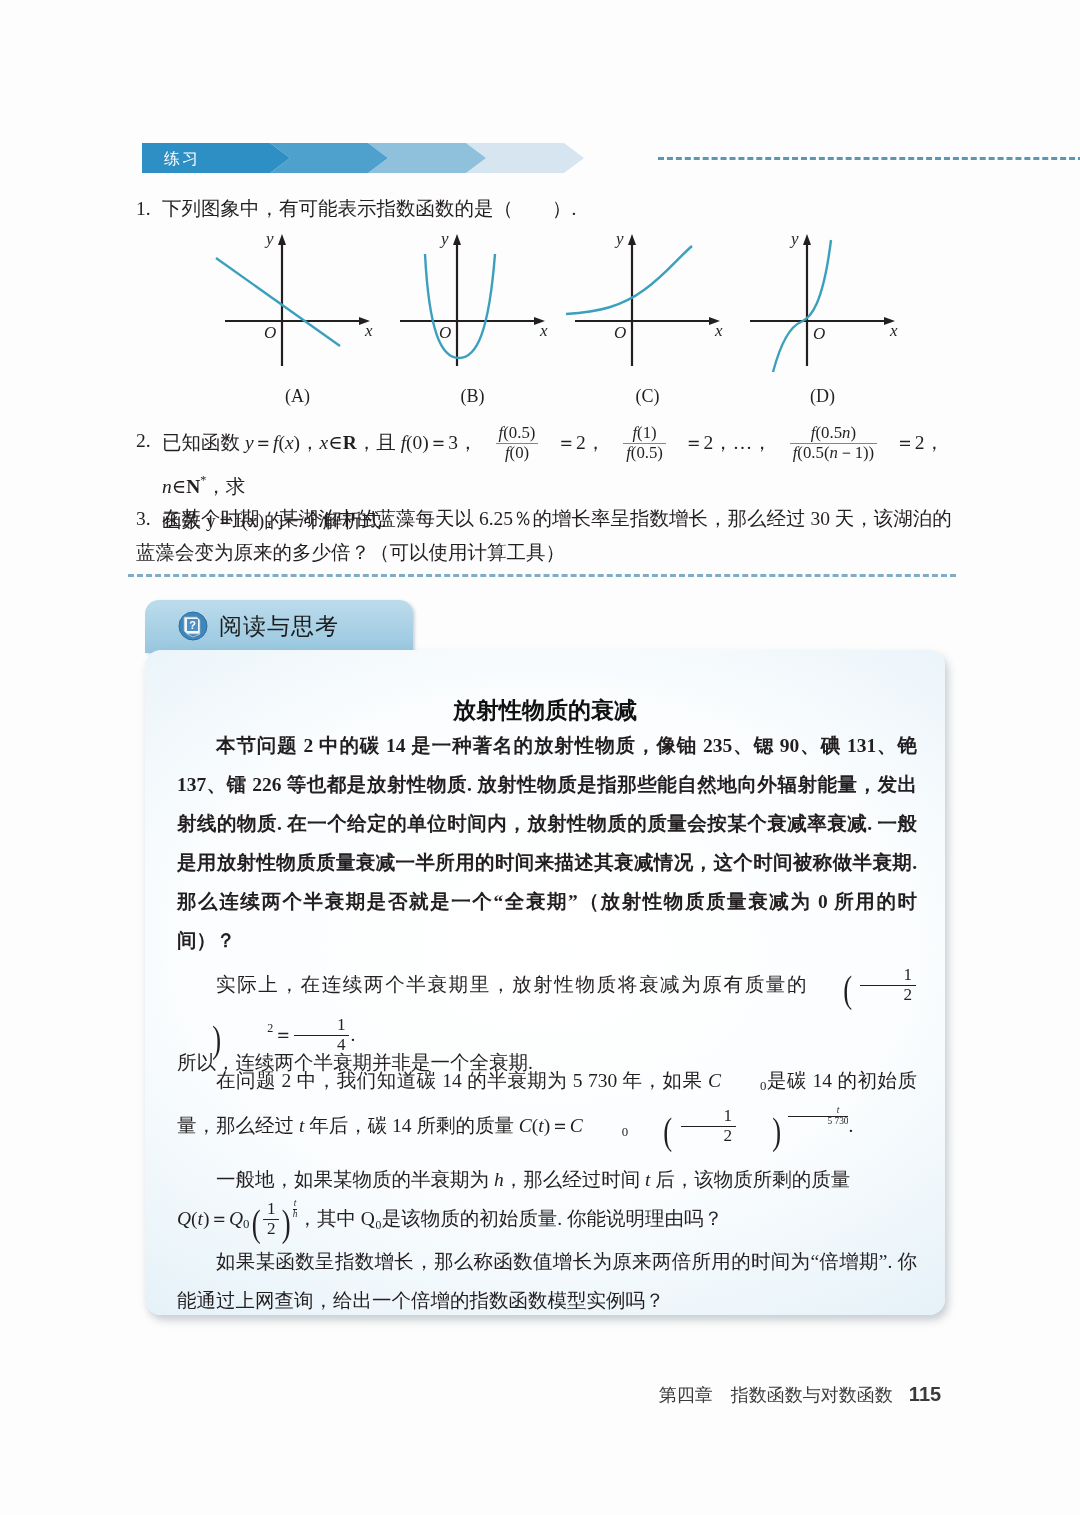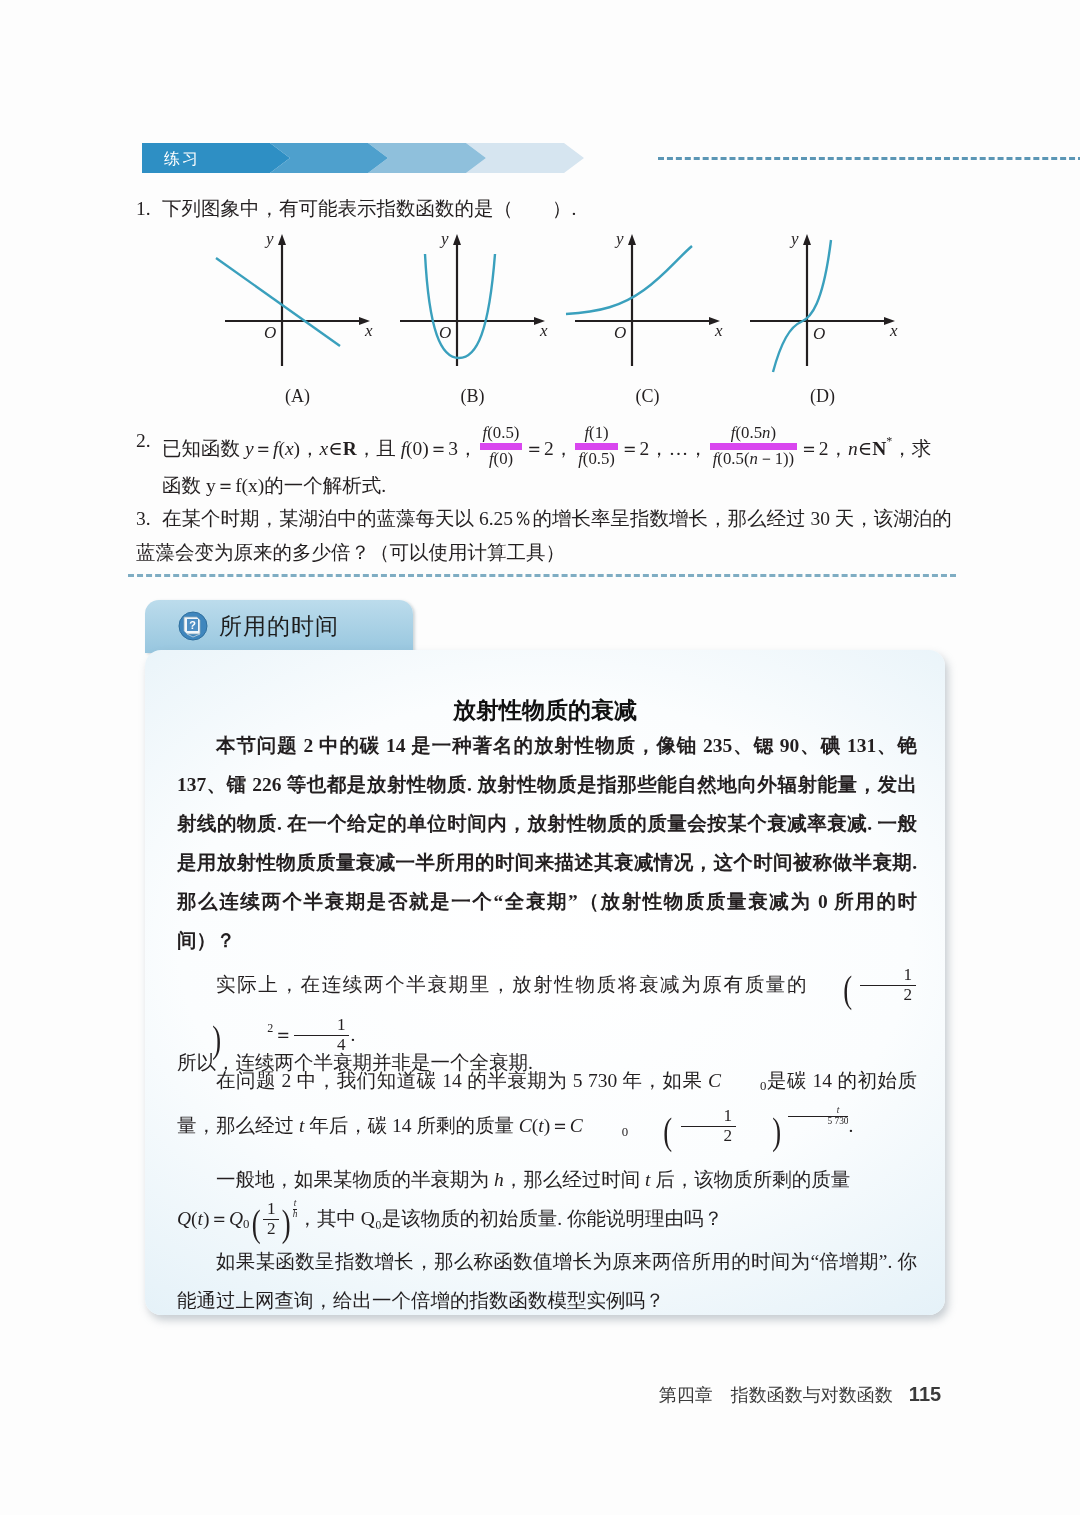--- a/index.html
+++ b/index.html
@@ -89,24 +89,24 @@
   .mi { font-style: italic; font-family: "Liberation Serif", serif; }
   .mb { font-weight: bold; }
 
   
   .frac {
     display: inline-block;
     vertical-align: -0.55em;
     text-align: center;
     font-size: 0.86em;
     line-height: 1.12;
-    margin: 0 2px;
+    margin: 0 18px;
   }
   .frac .num { display: block; padding: 0 3px; }
-  .frac .den { display: block; border-top: 7px solid #d946ef; padding: 0 3px; }
+  .frac .den { display: block; border-top: 1px solid #d946ef; padding: 0 3px; }
 
   
   .pfrac {
     display: inline-block;
     vertical-align: -0.5em;
     text-align: center;
     font-size: 0.88em;
     line-height: 1.1;
     margin: 0 1px;
   }
@@ -344,21 +344,21 @@
 
     <div class="read-tab">
       <svg class="read-tab-icon" viewBox="0 0 32 32">
         <circle cx="16" cy="16" r="14" fill="#3f86bd"></circle>
         <circle cx="16" cy="16" r="14" fill="none" stroke="#2f6f9e" stroke-width="1"></circle>
         <path d="M7 7 L20 7 L23 10 L23 24 L10 24 L7 21 Z" fill="#f2f7fb" stroke="#8aa9bd" stroke-width="0.8"></path>
         <rect x="10" y="9" width="11" height="12" fill="#4e8fc4"></rect>
         <text x="15.5" y="19" font-family="Liberation Sans, sans-serif" font-size="11" font-weight="bold" fill="#ffffff" text-anchor="middle">?</text>
         <path d="M10 24 L16 27 L23 24" fill="none" stroke="#b9cddb" stroke-width="0.9"></path>
       </svg>
-      <div class="read-tab-label">所用的时间</div>
+      <div class="read-tab-label">阅读与思考</div>
     </div>
 
     <div class="read-body">
 
       <div class="read-title">放射性物质的衰减</div>
 
       <div class="read-p indent" style="top:76px;font-weight:bold;">本节问题 2 中的碳 14 是一种著名的放射性物质，像铀 235、锶 90、碘 131、铯 137、镭 226 等也都是放射性物质. 放射性物质是指那些能自然地向外辐射能量，发出射线的物质. 在一个给定的单位时间内，放射性物质的质量会按某个衰减率衰减. 一般是用放射性物质质量衰减一半所用的时间来描述其衰减情况，这个时间被称做半衰期. 那么连续两个半衰期是否就是一个“全衰期”（放射性物质质量衰减为 0 所用的时间）？</div>
 
       <div class="read-p indent" style="top:315px;">
         实际上，在连续两个半衰期里，放射性物质将衰减为原有质量的<span class="bigparen">(</span><span class="pfrac"><span class="num">1</span><span class="den">2</span></span><span class="bigparen">)</span><span class="sup">2</span>＝<span class="pfrac"><span class="num">1</span><span class="den">4</span></span>.

